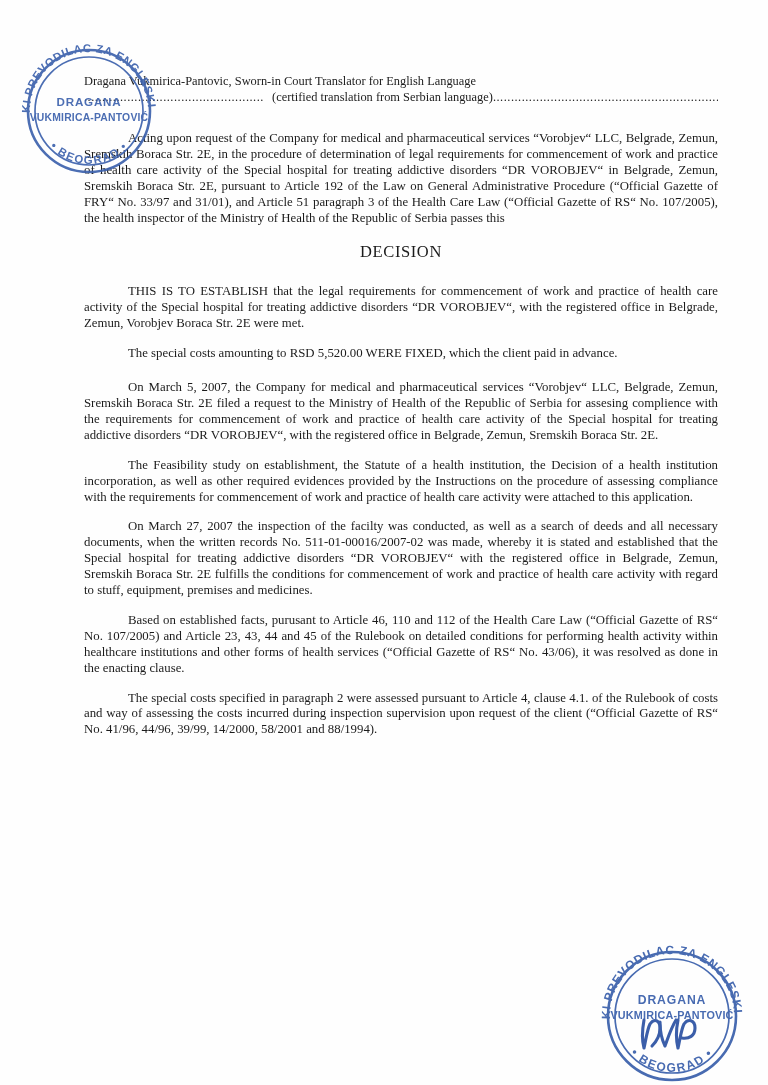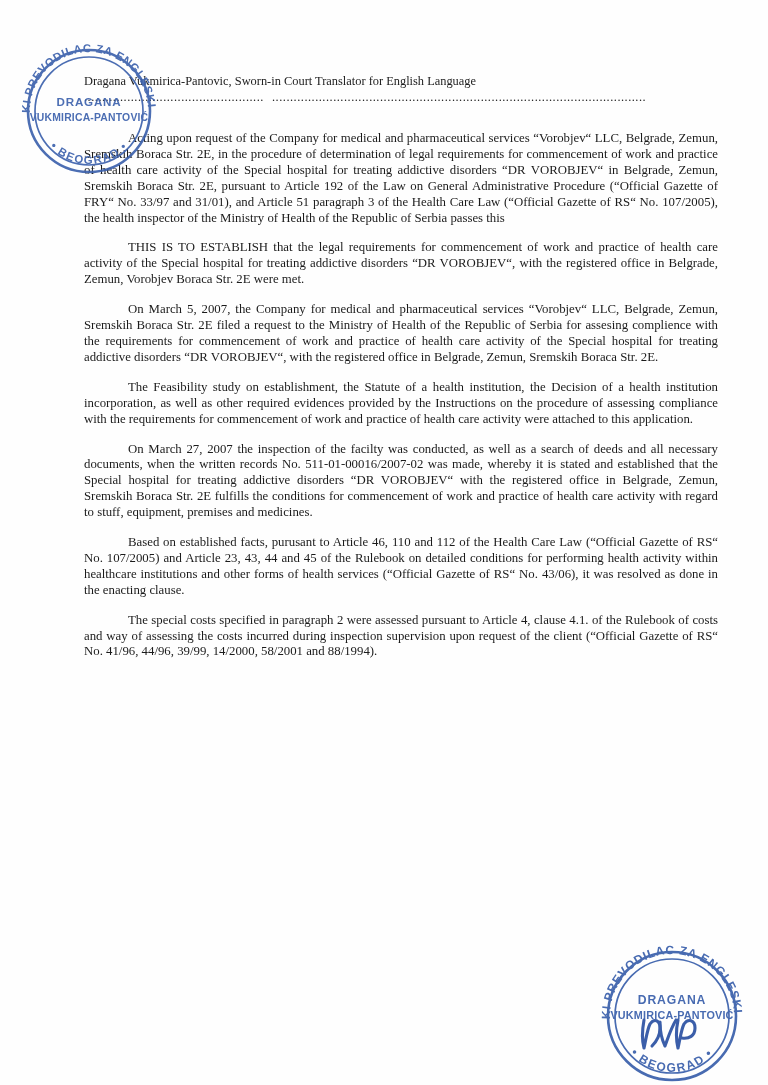--- a/index.html
+++ b/index.html
@@ -134,31 +134,34 @@
 </style>
 </head>
 <body>
 
 <div class="page">
 
   <div class="header">
     <div class="header-line1">Dragana Vukmirica-Pantovic, Sworn-in Court Translator for English Language</div>
     <div class="header-line2">
       <span class="dots-left">..................................................</span>
+      <span class="cert-text">(certified translation from Serbian language)</span>
       <span class="dots-right">........................................................................................................</span>
     </div>
   </div>
 
   <div class="body-block">
 
     <p class="para">Acting upon request of the Company for medical and pharmaceutical services “Vorobjev“ LLC, Belgrade, Zemun, Sremskih Boraca Str. 2E, in the procedure of determination of legal requirements for commencement of work and practice of health care activity of the Special hospital for treating addictive disorders “DR VOROBJEV“ in Belgrade, Zemun, Sremskih Boraca Str. 2E, pursuant to Article 192 of the Law on General Administrative Procedure (“Official Gazette of FRY“ No. 33/97 and 31/01), and Article 51 paragraph 3 of the Health Care Law (“Official Gazette of RS“ No. 107/2005), the health inspector of the Ministry of Health of the Republic of Serbia passes this</p>
 
+    <h1 class="doc-title">DECISION</h1>
 
     <p class="para">THIS IS TO ESTABLISH that the legal requirements for commencement of work and practice of health care activity of the Special hospital for treating addictive disorders “DR VOROBJEV“, with the registered office in Belgrade, Zemun, Vorobjev Boraca Str. 2E were met.</p>
 
+    <p class="single">The special costs amounting to RSD 5,520.00 WERE FIXED, which the client paid in advance.</p>
 
 
     <p class="para">On March 5, 2007, the Company for medical and pharmaceutical services “Vorobjev“ LLC, Belgrade, Zemun, Sremskih Boraca Str. 2E filed a request to the Ministry of Health of the Republic of Serbia for assesing complience with the requirements for commencement of work and practice of health care activity of the Special hospital for treating addictive disorders “DR VOROBJEV“, with the registered office in Belgrade, Zemun, Sremskih Boraca Str. 2E.</p>
 
     <p class="para">The Feasibility study on establishment, the Statute of a health institution, the Decision of a health institution incorporation, as well as other required evidences provided by the Instructions on the procedure of assessing compliance with the requirements for commencement of work and practice of health care activity were attached to this application.</p>
 
     <p class="para">On March 27, 2007 the inspection of the facilty was conducted, as well as a search of deeds and all necessary documents, when the written records No. 511-01-00016/2007-02 was made, whereby it is stated and established that the Special hospital for treating addictive disorders “DR VOROBJEV“ with the registered office in Belgrade, Zemun, Sremskih Boraca Str. 2E fulfills the conditions for commencement of work and practice of health care activity with regard to stuff, equipment, premises and medicines.</p>
 
     <p class="para">Based on established facts, purusant to Article 46, 110 and 112 of the Health Care Law (“Official Gazette of RS“ No. 107/2005) and Article 23, 43, 44 and 45 of the Rulebook on detailed conditions for performing health activity within healthcare institutions and other forms of health services (“Official Gazette of RS“ No. 43/06), it was resolved as done in the enacting clause.</p>
 

